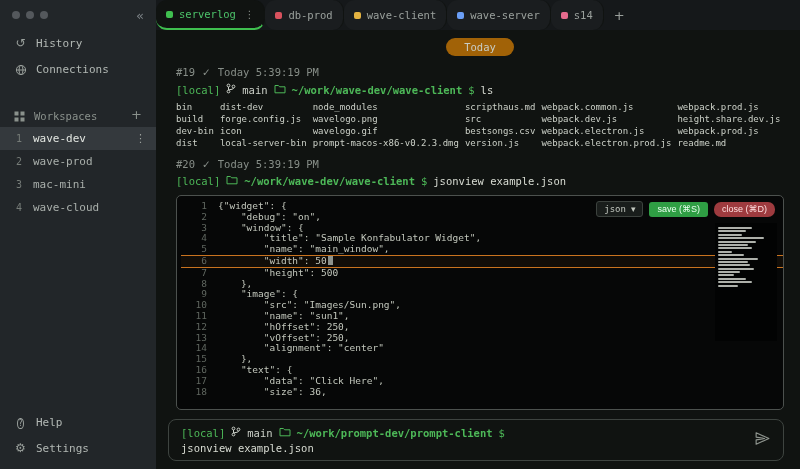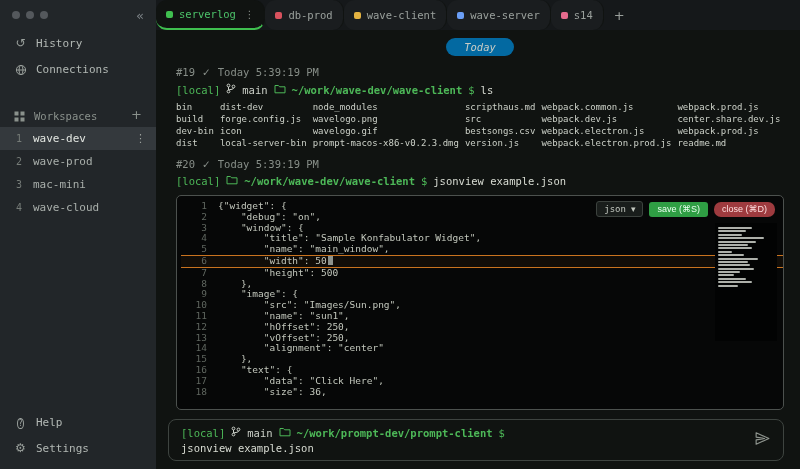--- a/index.html
+++ b/index.html
@@ -30,21 +30,21 @@
 
   .tabbar { height:30px; background:#15181a; display:flex; align-items:stretch; flex:none; }
   .tab { display:flex; align-items:center; gap:6px; padding:0 10px; font-size:10.5px; color:#9aa09c; background:#1a1d1f; border-right:1px solid #101311;border-radius:11px; }
   .tab .dot { width:7px; height:7px; border-radius:2px; flex:none; }
   .tab.active { background:#101311; color:#4cc36a; border-bottom:2px solid #3fbf4f; }
   .tab .tkebab { color:#7f857f; margin-left:2px; }
   .tab-add { display:flex; align-items:center; padding:0 10px; color:#9aa09c; font-size:13px; }
 
   .content { flex:1; padding:8px 16px 0 20px; overflow:hidden; position:relative; }
   .today-wrap { display:flex; justify-content:center; }
-  .today-pill { background:#0369a1; color:#c8ccc5; font-size:10.5px; padding:3px 18px; border-radius:11px;font-style:italic; }
+  .today-pill { background:#a16207; color:#c8ccc5; font-size:10.5px; padding:3px 18px; border-radius:11px; }
 
   .blk-header { color:#878e88; font-size:10.5px; margin-top:10px; display:flex; gap:7px; align-items:center; }
   .cmdline { font-size:10.5px; margin-top:5px; display:flex; align-items:center; gap:6px; white-space:nowrap; }
   .host { color:#4db858; }
   .branch { color:#ccd1c9; }
   .path { color:#4db858;font-weight:bold; }
   .dollar { color:#4db858; }
   .cmd { color:#d8dcd3; }
   .icon-svg { flex:none; display:inline-block; vertical-align:middle; }
 
@@ -204,21 +204,21 @@
           <span>dist-dev</span>
           <span>node_modules</span>
           <span>scripthaus.md</span>
           <span>webpack.common.js</span>
           <span>webpack.prod.js</span>
           <span>build</span>
           <span>forge.config.js</span>
           <span>wavelogo.png</span>
           <span>src</span>
           <span>webpack.dev.js</span>
-          <span>center.share.dev.js</span>
+          <span>height.share.dev.js</span>
           <span>dev-bin</span>
           <span>icon</span>
           <span>wavelogo.gif</span>
           <span>bestsongs.csv</span>
           <span>webpack.electron.js</span>
           <span>webpack.prod.js</span>
           <span>dist</span>
           <span>local-server-bin</span>
           <span>prompt-macos-x86-v0.2.3.dmg</span>
           <span>version.js</span>

